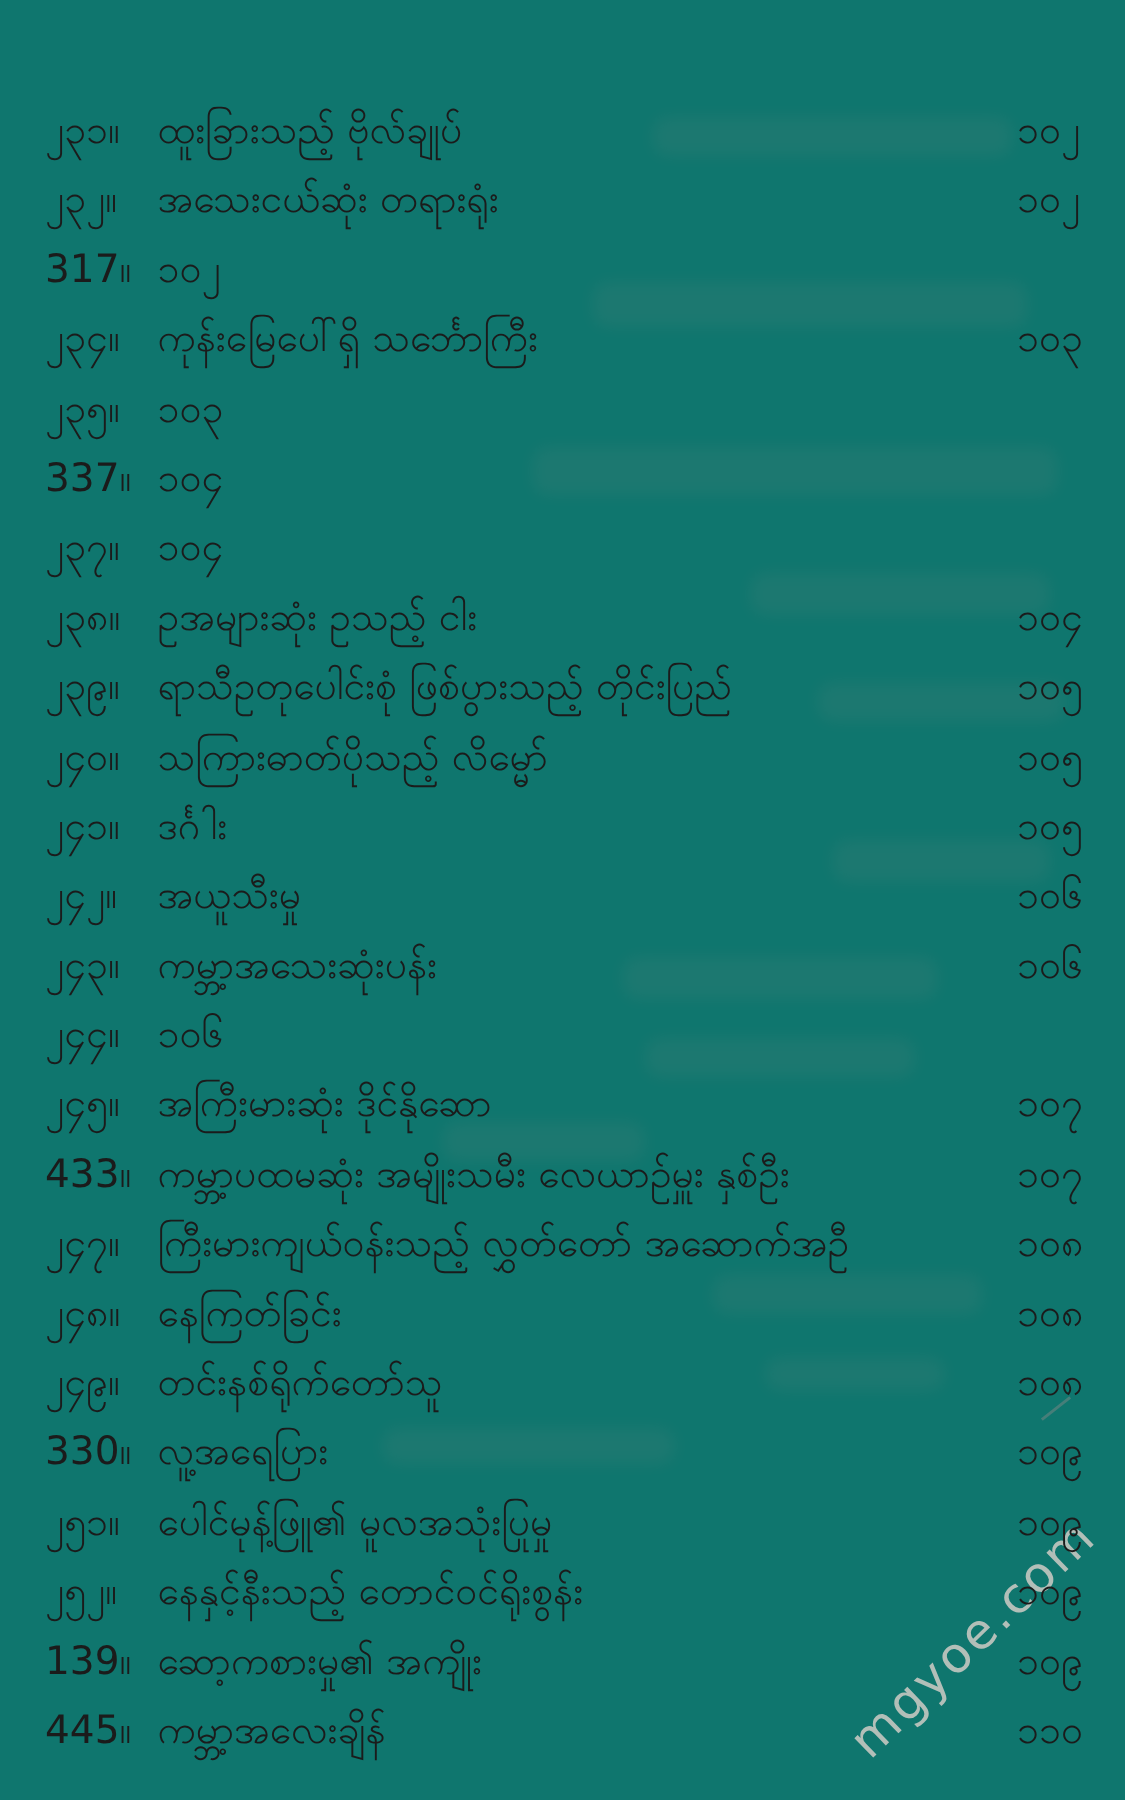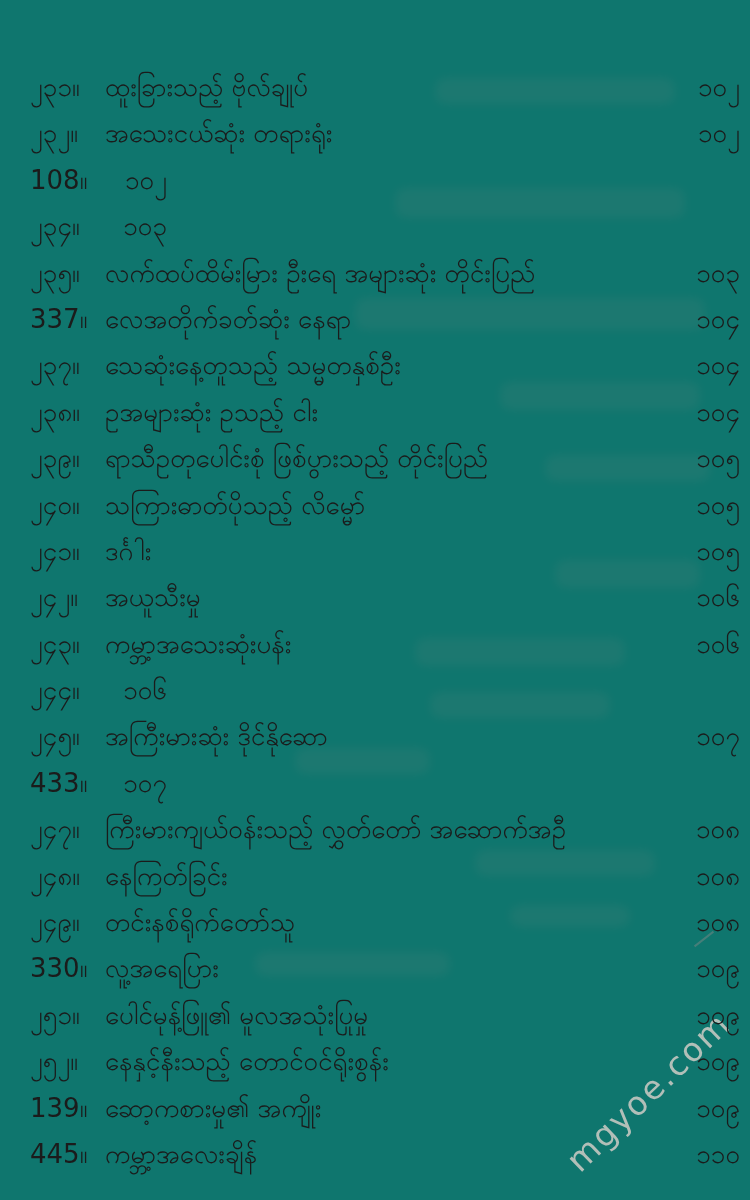--- a/index.html
+++ b/index.html
@@ -41,21 +41,20 @@
     flex: none;
     width: 75px;
   }
   .toc-title {
     flex: 1 1 auto;
     overflow: visible;
   }
   .toc-page {
     flex: none;
     min-width: 62px;
-    text-align: right;
     padding-right: 2px;
   }
   
   .ghost {
     position: absolute;
     background: #8f8d85;
     opacity: 0.10;
     filter: blur(5px);
     border-radius: 10px;
     z-index: 1;
@@ -112,40 +111,38 @@
       <span class="toc-num">၂၃၁။</span>
       <span class="toc-title">ထူးခြားသည့် ဗိုလ်ချုပ်</span>
       <span class="toc-page">၁၀၂</span>
     </li>
       <li class="toc-row">
       <span class="toc-num">၂၃၂။</span>
       <span class="toc-title">အသေးငယ်ဆုံး တရားရုံး</span>
       <span class="toc-page">၁၀၂</span>
     </li>
       <li class="toc-row">
-      <span class="toc-num">108။</span>
+      <span class="toc-num">317။</span>
       <span class="toc-page">၁၀၂</span>
     </li>
       <li class="toc-row">
       <span class="toc-num">၂၃၄။</span>
+      <span class="toc-title">ကုန်းမြေပေါ်ရှိ သင်္ဘောကြီး</span>
       <span class="toc-page">၁၀၃</span>
     </li>
       <li class="toc-row">
       <span class="toc-num">၂၃၅။</span>
-      <span class="toc-title">လက်ထပ်ထိမ်းမြား ဦးရေ အများဆုံး တိုင်းပြည်</span>
       <span class="toc-page">၁၀၃</span>
     </li>
       <li class="toc-row">
       <span class="toc-num">337။</span>
-      <span class="toc-title">လေအတိုက်ခတ်ဆုံး နေရာ</span>
       <span class="toc-page">၁၀၄</span>
     </li>
       <li class="toc-row">
       <span class="toc-num">၂၃၇။</span>
-      <span class="toc-title">သေဆုံးနေ့တူသည့် သမ္မတနှစ်ဦး</span>
       <span class="toc-page">၁၀၄</span>
     </li>
       <li class="toc-row">
       <span class="toc-num">၂၃၈။</span>
       <span class="toc-title">ဥအများဆုံး ဥသည့် ငါး</span>
       <span class="toc-page">၁၀၄</span>
     </li>
       <li class="toc-row">
       <span class="toc-num">၂၃၉။</span>
       <span class="toc-title">ရာသီဥတုပေါင်းစုံ ဖြစ်ပွားသည့် တိုင်းပြည်</span>
@@ -175,20 +172,21 @@
       <span class="toc-num">၂၄၄။</span>
       <span class="toc-page">၁၀၆</span>
     </li>
       <li class="toc-row">
       <span class="toc-num">၂၄၅။</span>
       <span class="toc-title">အကြီးမားဆုံး ဒိုင်နိုဆော</span>
       <span class="toc-page">၁၀၇</span>
     </li>
       <li class="toc-row">
       <span class="toc-num">433။</span>
+      <span class="toc-title">ကမ္ဘာ့ပထမဆုံး အမျိုးသမီး လေယာဉ်မှူး နှစ်ဦး</span>
       <span class="toc-page">၁၀၇</span>
     </li>
       <li class="toc-row">
       <span class="toc-num">၂၄၇။</span>
       <span class="toc-title">ကြီးမားကျယ်ဝန်းသည့် လွှတ်တော် အဆောက်အဦ</span>
       <span class="toc-page">၁၀၈</span>
     </li>
       <li class="toc-row">
       <span class="toc-num">၂၄၈။</span>
       <span class="toc-title">နေကြတ်ခြင်း</span>

